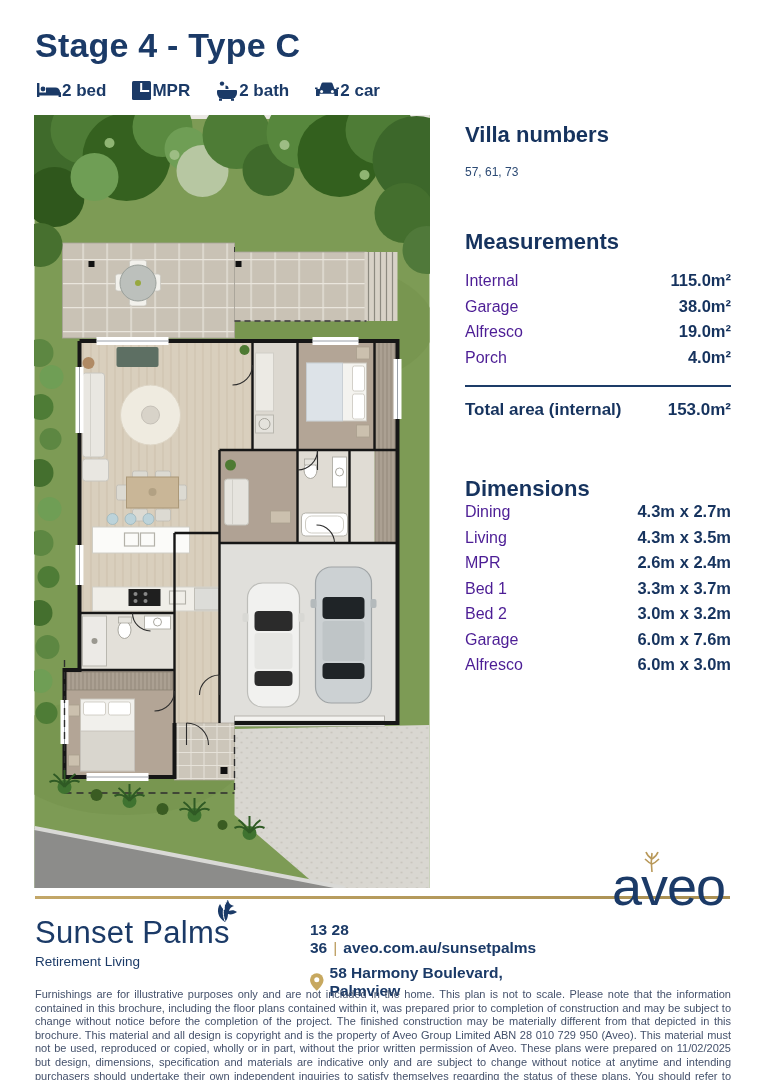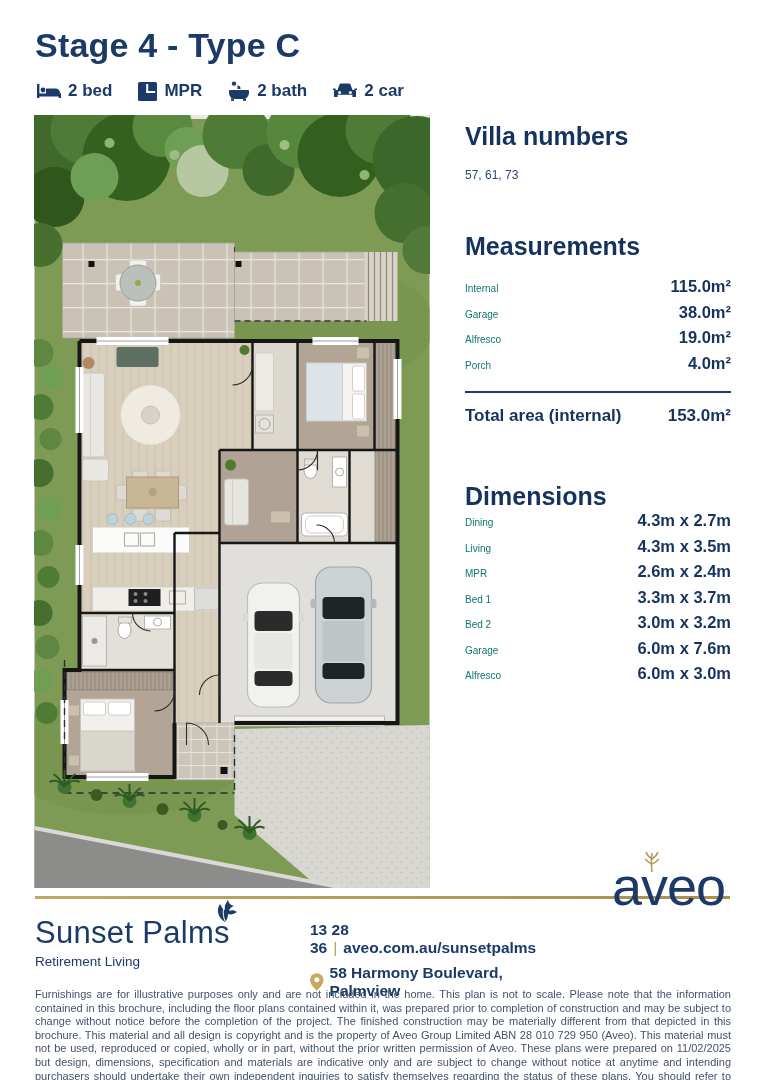--- a/index.html
+++ b/index.html
@@ -3,35 +3,35 @@
 <meta charset="utf-8">
 <style>
   html,body{margin:0;padding:0;background:#ffffff;}
   .page{position:relative;width:764px;height:1080px;background:#fff;overflow:hidden;
         font-family:"Liberation Sans","DejaVu Sans",sans-serif;color:#1a3a68;}
 
   
   .title{position:absolute;left:35px;top:26px;font-size:34px;font-weight:600;
          letter-spacing:.2px;color:#1b3a67;margin:0;}
   .features{position:absolute;left:37px;top:81px;display:flex;gap:26px;align-items:center;}
-  .feature{display:flex;align-items:center;gap:7px;}
+  .feature{display:flex;align-items:flex-start;gap:1px;}
   .feature svg{display:block;}
   .feature span{font-size:17px;font-weight:600;color:#1b3a67;}
 
   
   .plan{position:absolute;left:34px;top:115px;width:396px;height:773px;}
 
   
   .info{position:absolute;left:465px;top:122px;width:266px;}
-  .info h2{font-size:25px;font-weight:700;color:#16335e;margin:0;}
+  .info h2{font-size:22px;font-weight:700;color:#16335e;margin:0;}
   .villa-values{margin-top:17px;font-size:12px;color:#2c4a74;}
   .h-meas{margin-top:50px !important;}
   .meas-table{margin-top:16px;}
   .row{display:flex;justify-content:space-between;align-items:baseline;height:25.5px;}
-  .row .lbl{font-size:10px;color:#0f766e;}
+  .row .lbl{font-size:16px;color:#4c1d95;}
   .row .val{font-size:16.5px;font-weight:700;color:#16335e;}
   .divider{border:none;border-top:2px solid #1d3c68;margin:12px 0 13px 0;}
   .row.total{height:30px;}
   .row.total .lbl{font-size:17px;font-weight:700;color:#16335e;}
   .row.total .val{font-size:17px;}
   .h-dims{margin-top:46px !important;}
   .dims-table{}
 
   
   .gold-line{position:absolute;left:35px;top:896px;width:695px;height:3px;

